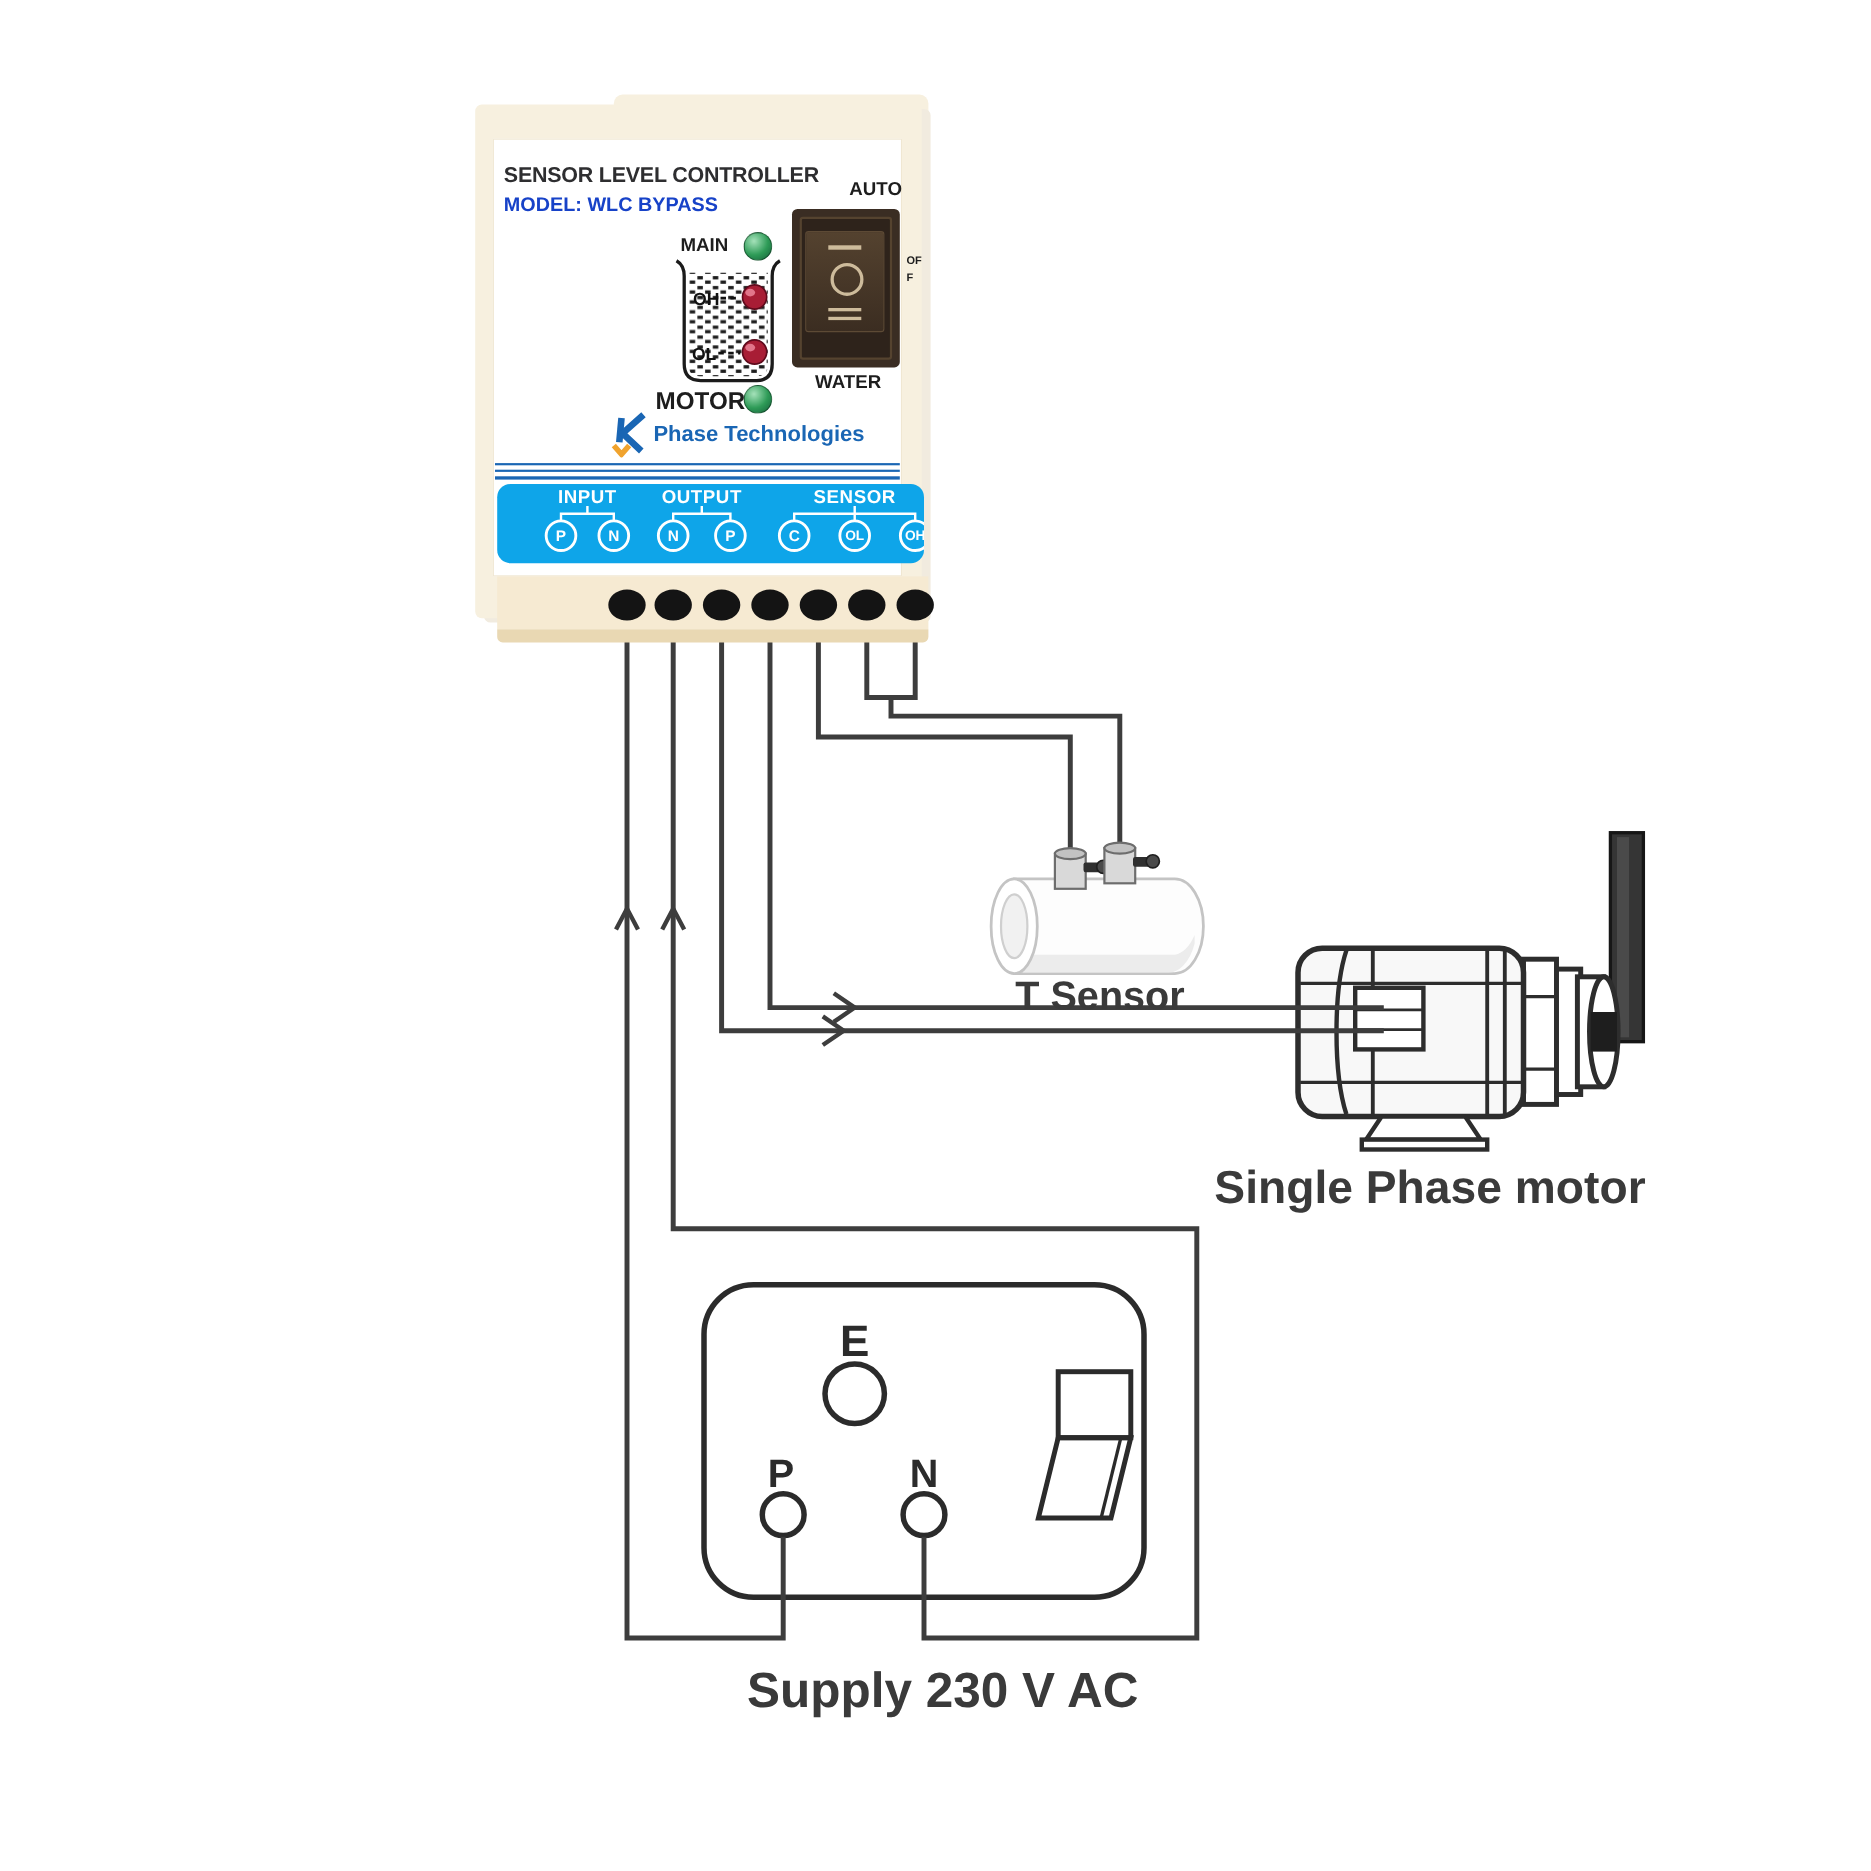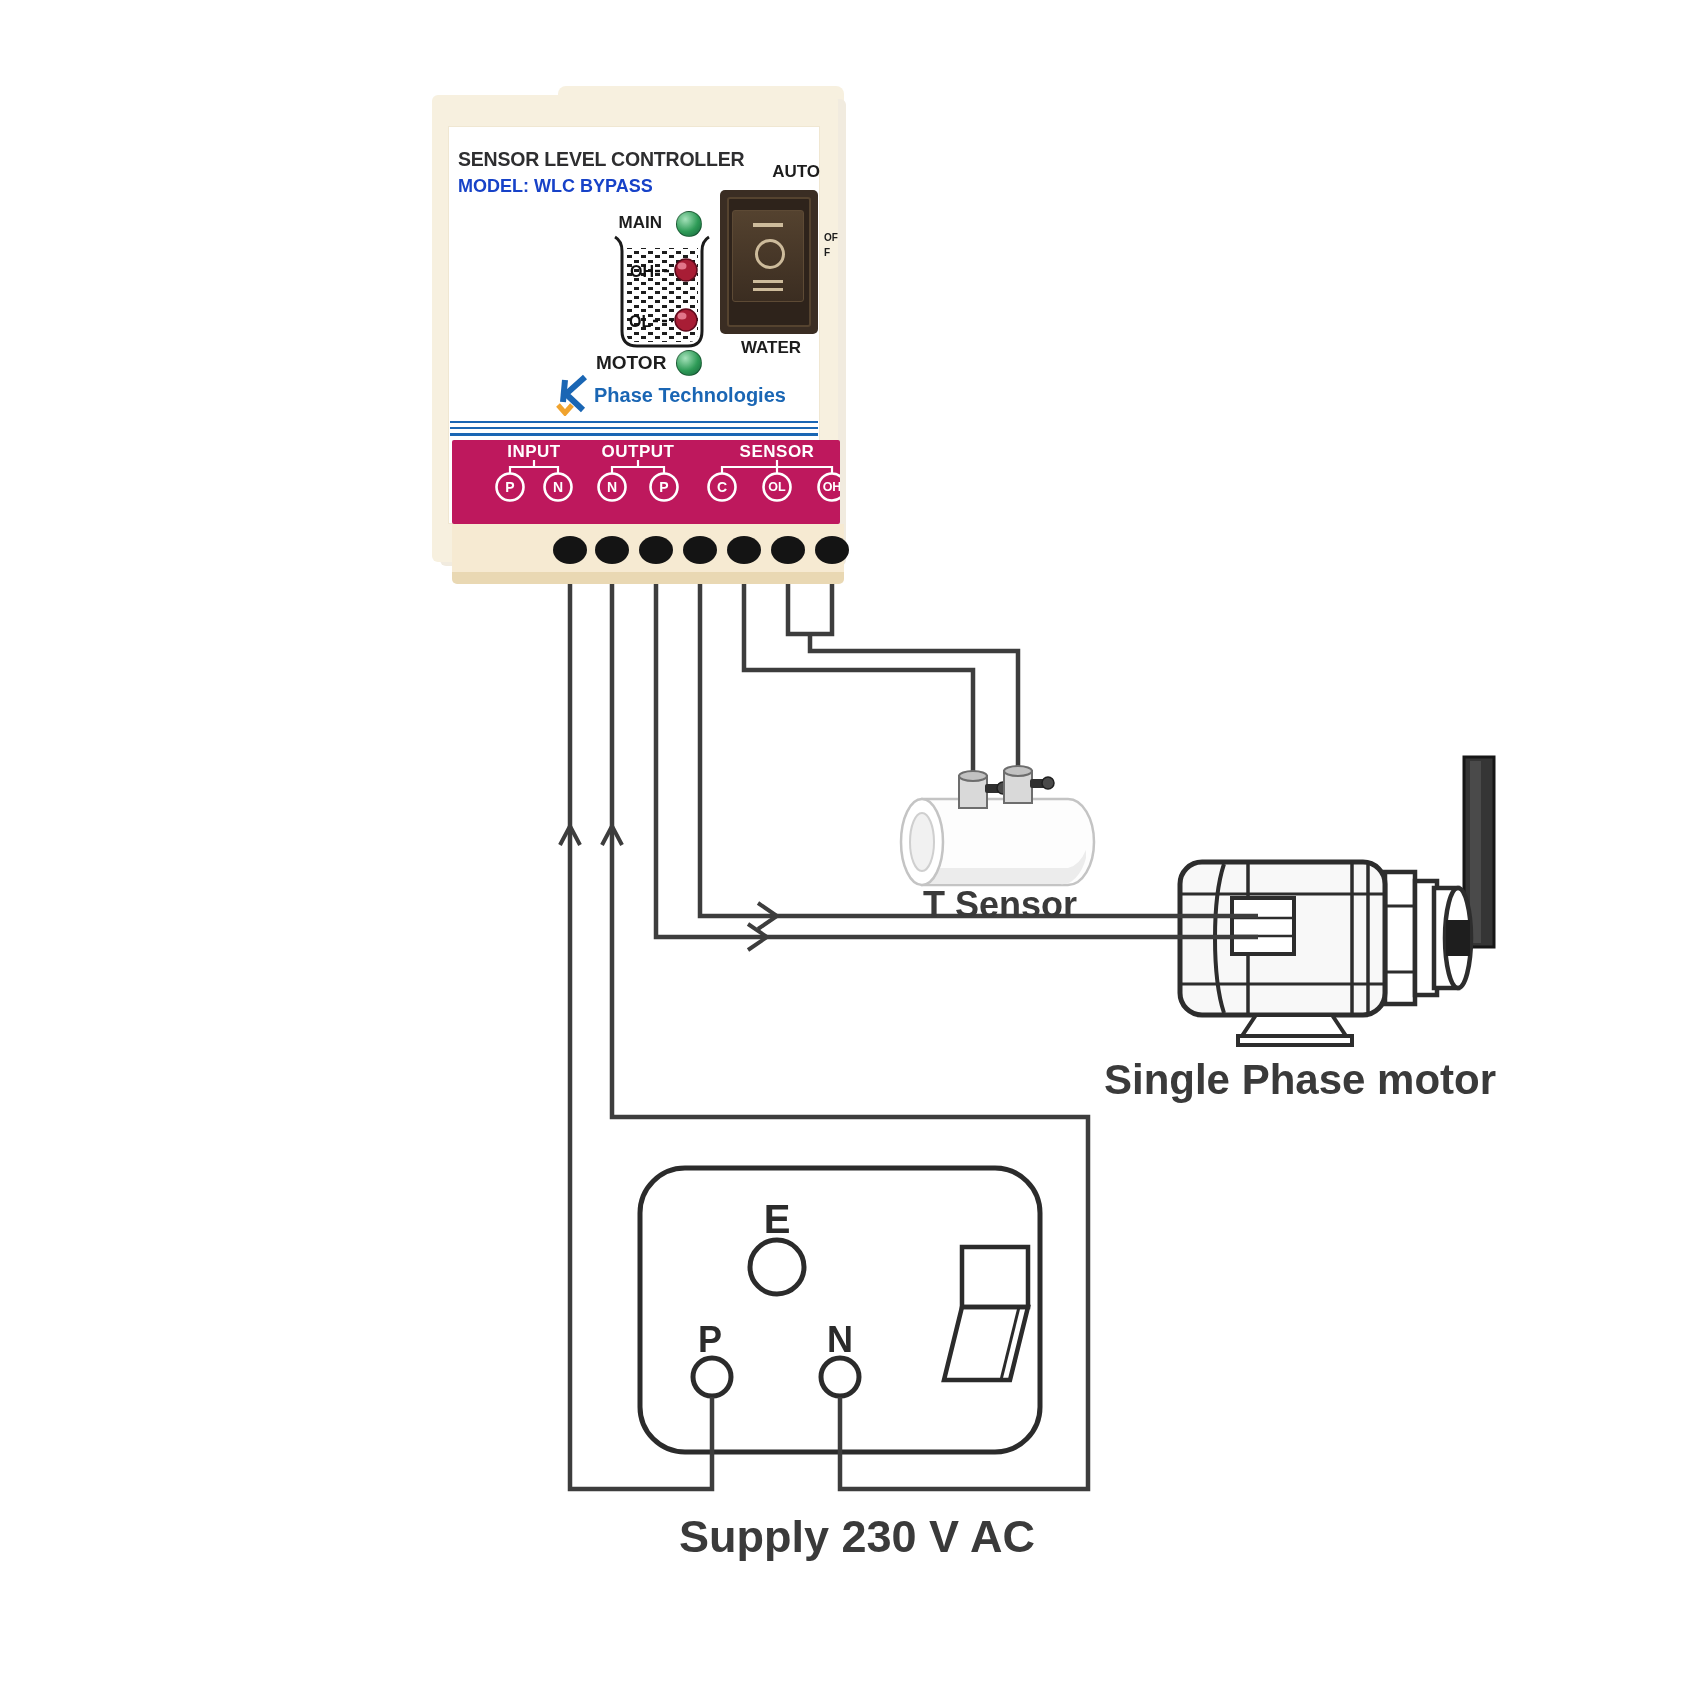--- a/index.html
+++ b/index.html
@@ -10,38 +10,38 @@
   
   .backplate{left:432px;top:95px;width:406px;height:467px;background:#f7f0df;
              border-radius:6px;box-shadow:8px 4px 0 0 #f1ebdf;}
   .tabstrip{left:558px;top:86px;width:286px;height:64px;background:#f7f0df;border-radius:8px;}
   .screwhole{width:36px;height:44px;background:#ffffff;border-radius:50%;}
   .panel{left:448px;top:126px;width:370px;height:396px;background:#ffffff;border:1px solid #f0e7d2;}
   .title{left:458px;top:148px;font-size:19.5px;font-weight:bold;color:#2e2e30;letter-spacing:-0.2px;}
   .model{left:458px;top:176px;font-size:18px;font-weight:bold;color:#1742c8;}
   .lbl{font-weight:bold;color:#1d1d1d;}
   .main-label{left:600px;top:213px;width:62px;text-align:right;font-size:17px;}
-  .motor-label{left:596px;top:352px;width:64px;text-align:right;font-size:19px;}
+  .motor-label{left:596px;top:352px;width:64px;text-align:right;font-size:22px;}
   .led{width:24px;height:24px;border-radius:50%;border:1px solid rgba(0,0,0,.35);}
   .led.green{background:radial-gradient(circle at 35% 30%, #a5e2ba, #2e9b57 55%, #15603a);}
   .auto-label{left:722px;top:162px;width:98px;text-align:right;font-size:17px;}
   .bypass-label{left:722px;top:338px;width:98px;text-align:center;font-size:17px;}
   .off-label{left:824px;top:231px;width:17px;font-size:10px;line-height:1.45;word-break:break-all;}
   .switch-outer{left:720px;top:190px;width:98px;height:144px;background:#3a2d23;border-radius:5px;}
   .switch-inner{position:absolute;left:7px;top:7px;right:7px;bottom:7px;background:#2e231b;
                 border:2px solid #55432f;border-radius:3px;}
   .rocker{position:absolute;left:12px;top:20px;width:70px;height:90px;border-radius:3px;
           background:linear-gradient(#54422f,#3b2d21);border:1px solid #5d4a35;}
   .mark-top{position:absolute;left:20px;top:12px;width:30px;height:4px;background:#cdbb9b;}
   .mark-circle{position:absolute;left:22px;top:28px;width:24px;height:24px;border:3px solid #cdbb9b;border-radius:50%;}
   .mark-eq1{position:absolute;left:20px;bottom:18px;width:30px;height:3.5px;background:#cdbb9b;}
   .mark-eq2{position:absolute;left:20px;bottom:10px;width:30px;height:3.5px;background:#cdbb9b;}
   .brand-text{left:594px;top:384px;font-size:20px;font-weight:bold;color:#1a66b4;}
   .pinstripe{left:450px;width:368px;height:2px;background:#1a66b4;}
-  .termstrip{left:452px;top:440px;width:388px;height:84px;background:#be185d;border-radius:2px;}
+  .termstrip{left:452px;top:440px;width:388px;height:72px;background:#0ea5e9;border-radius:12px;}
   .bottomblock{left:452px;top:524px;width:392px;height:48px;background:#f6ead2;}
   .bottomlip{left:452px;top:572px;width:392px;height:12px;background:#e9d8b3;border-radius:0 0 5px 5px;}
   .hole{width:34px;height:28px;background:#141414;border-radius:50%;}
   
   text{font-family:"Liberation Sans", sans-serif;}
 </style>
 </head>
 <body>
 
 <div id="stage">

